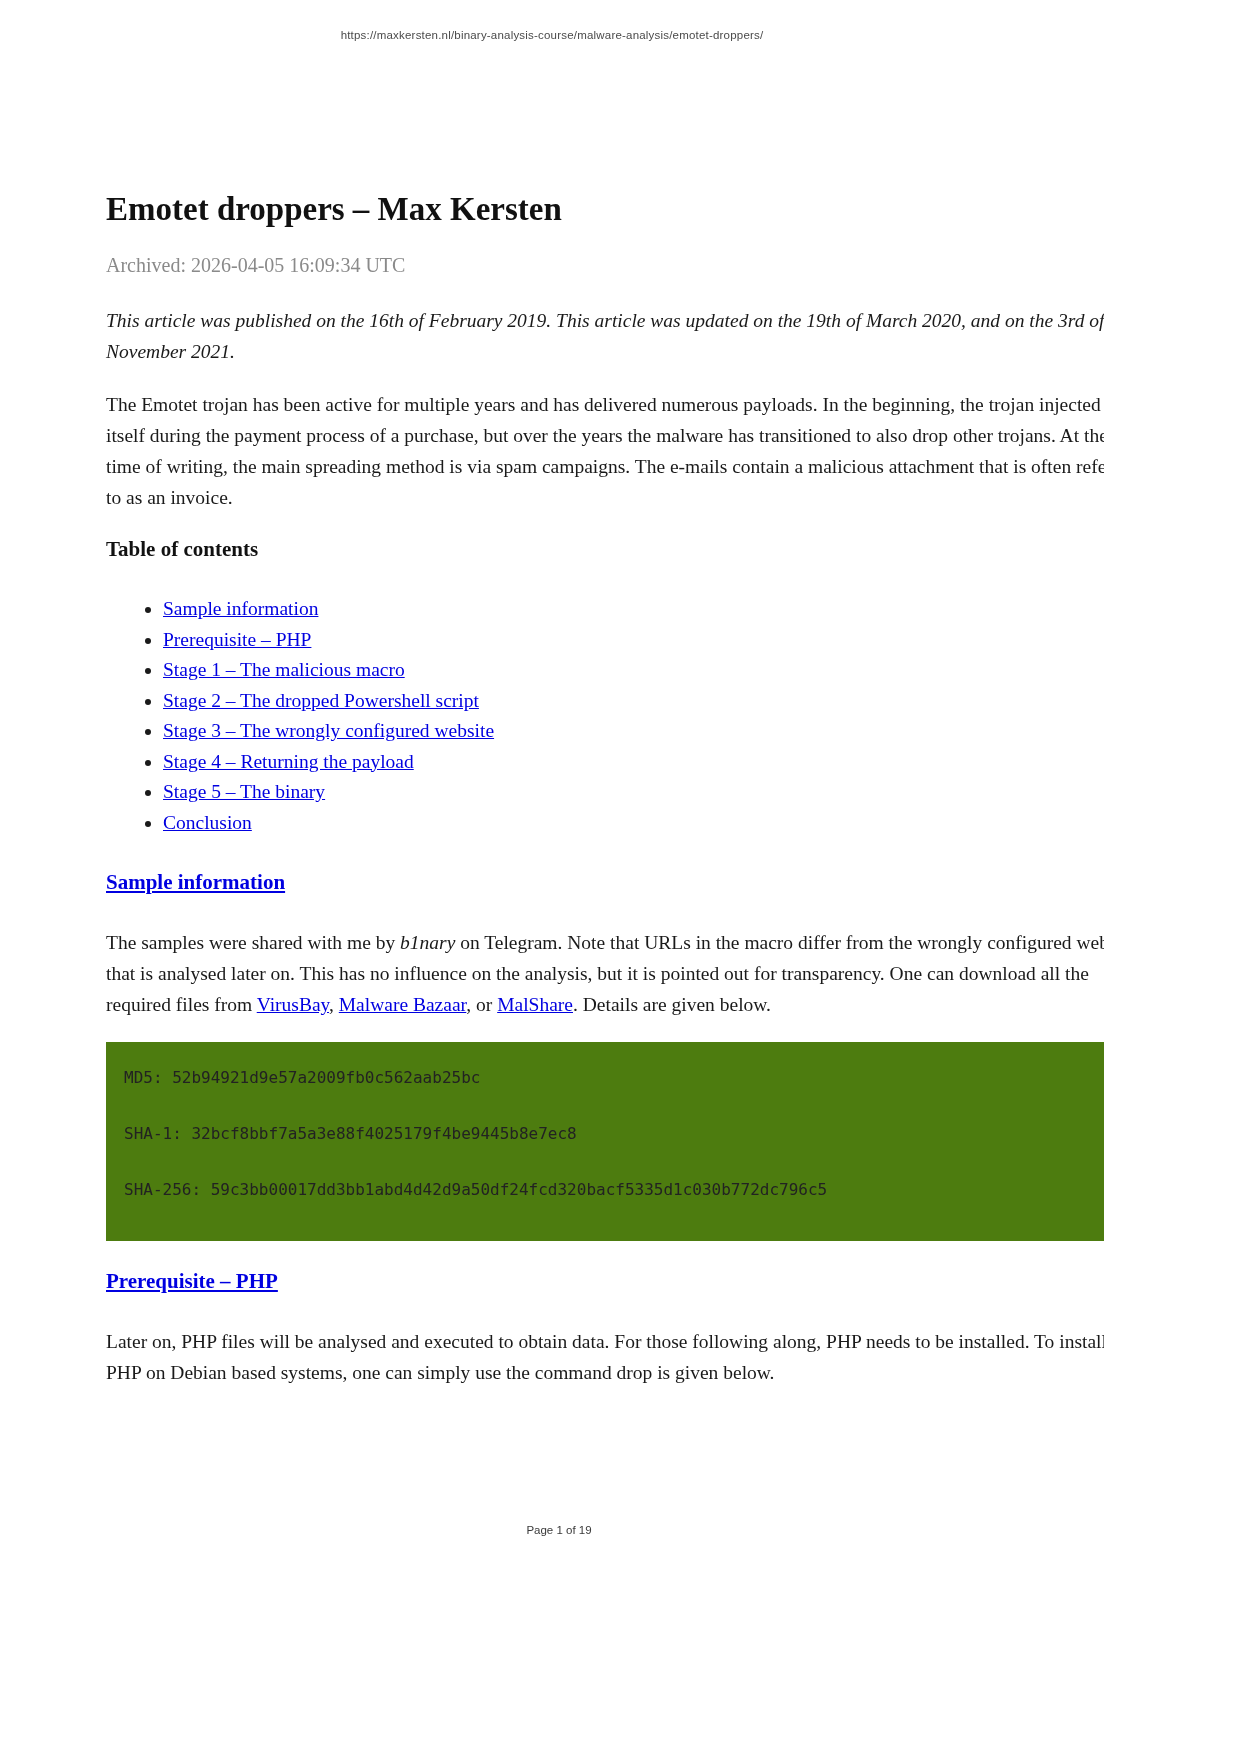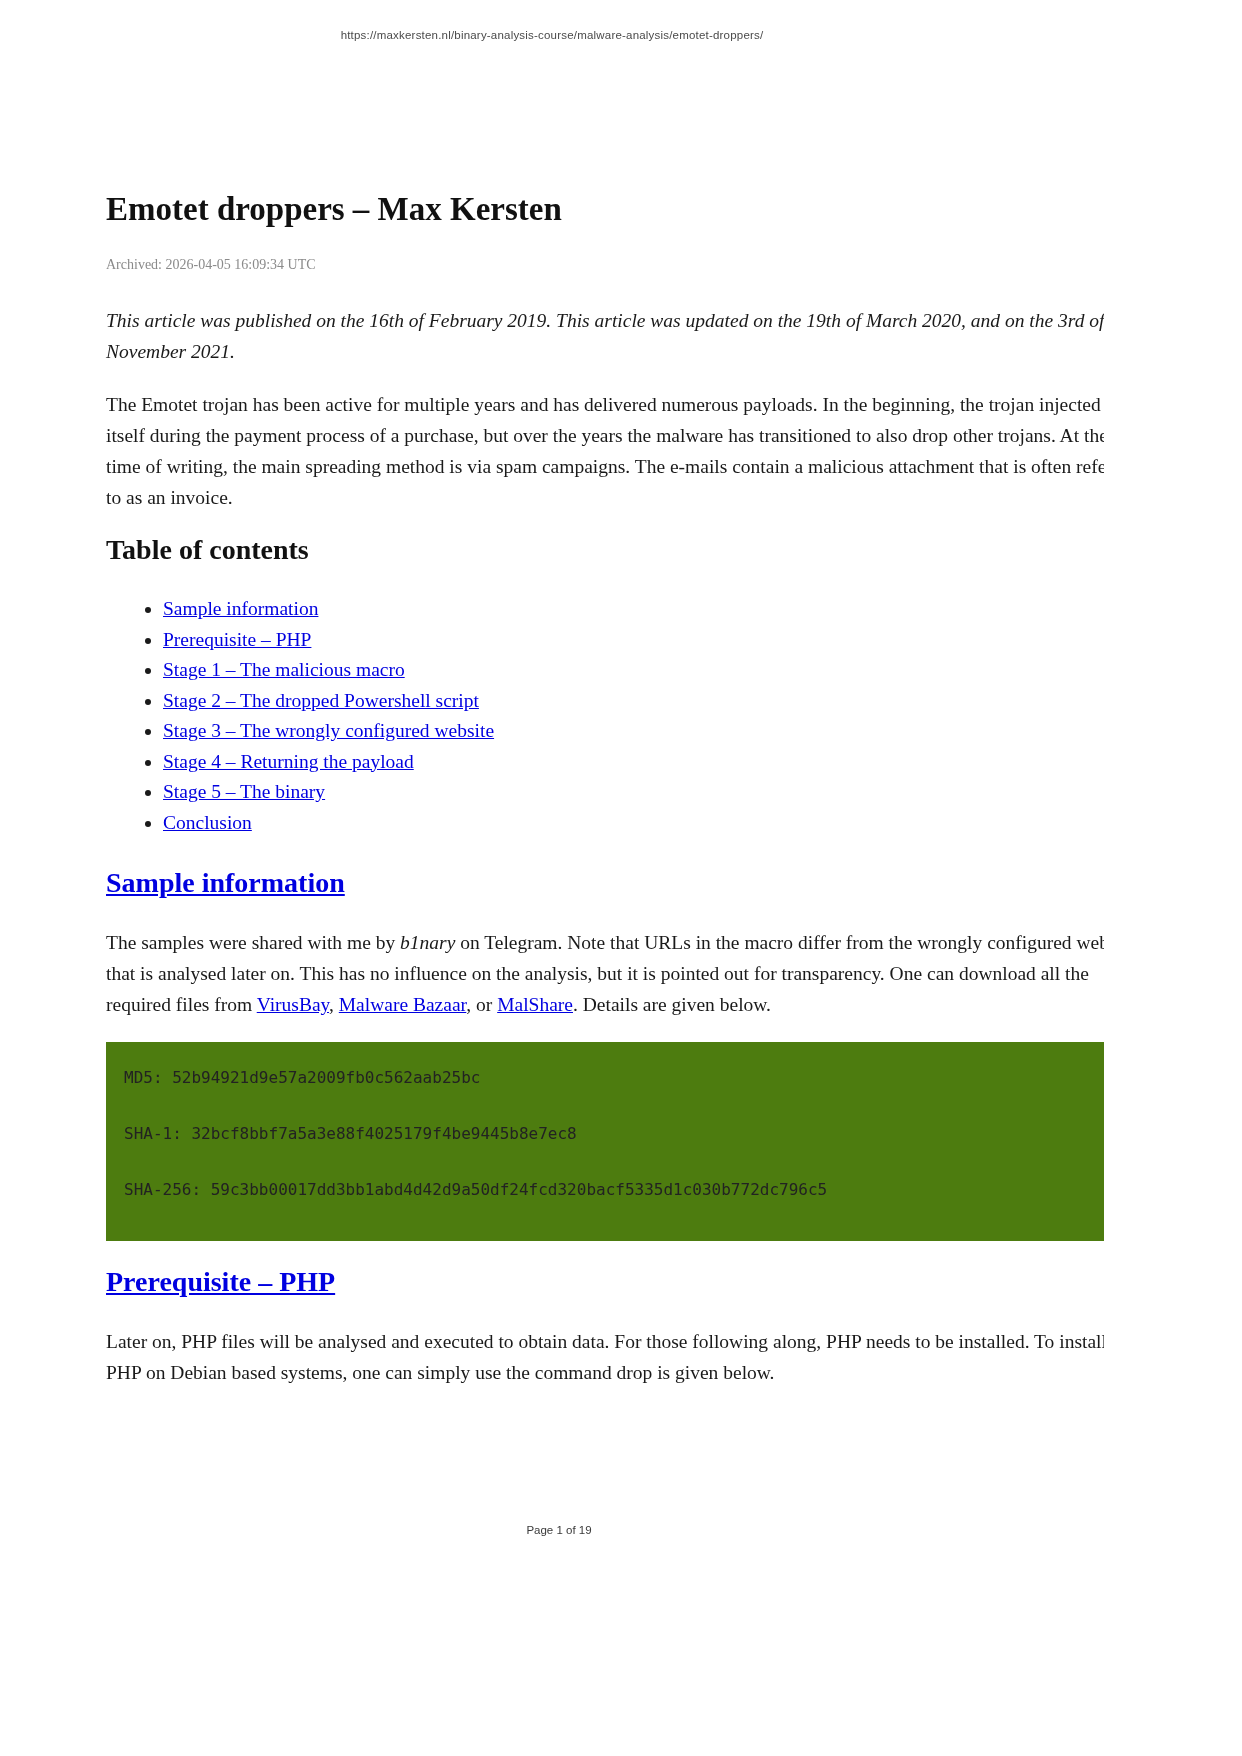--- a/index.html
+++ b/index.html
@@ -30,34 +30,34 @@
     width: 1032px;
   }
   h1.title {
     font-size: 33px;
     line-height: 38px;
     font-weight: bold;
     color: #111111;
     margin: 0 0 27px 0;
   }
   p.archived {
-    font-size: 14px;
+    font-size: 20px;
     line-height: 20px;
     color: #8a8a8a;
     margin: 0 0 30px 0;
   }
   p.body {
     font-size: 19.5px;
     line-height: 31px;
     margin: 0 0 22px 0;
     color: #1a1a1a;
   }
   p.italic { font-style: italic; }
   h2.section {
-    font-size: 28px;
+    font-size: 21px;
     line-height: 29px;
     font-weight: bold;
     color: #111111;
     margin: 14px 0 30px 0;
   }
   a { color: #0000e0; text-decoration: underline; cursor: pointer; }
   h2.section a { color: #0000e0; }
   em { font-style: italic; }
   ul.toc {
     list-style: disc;

